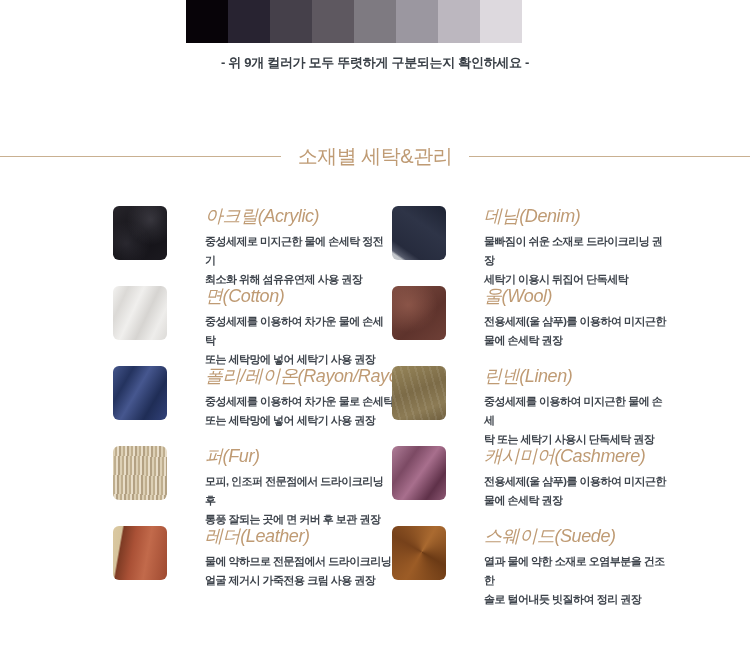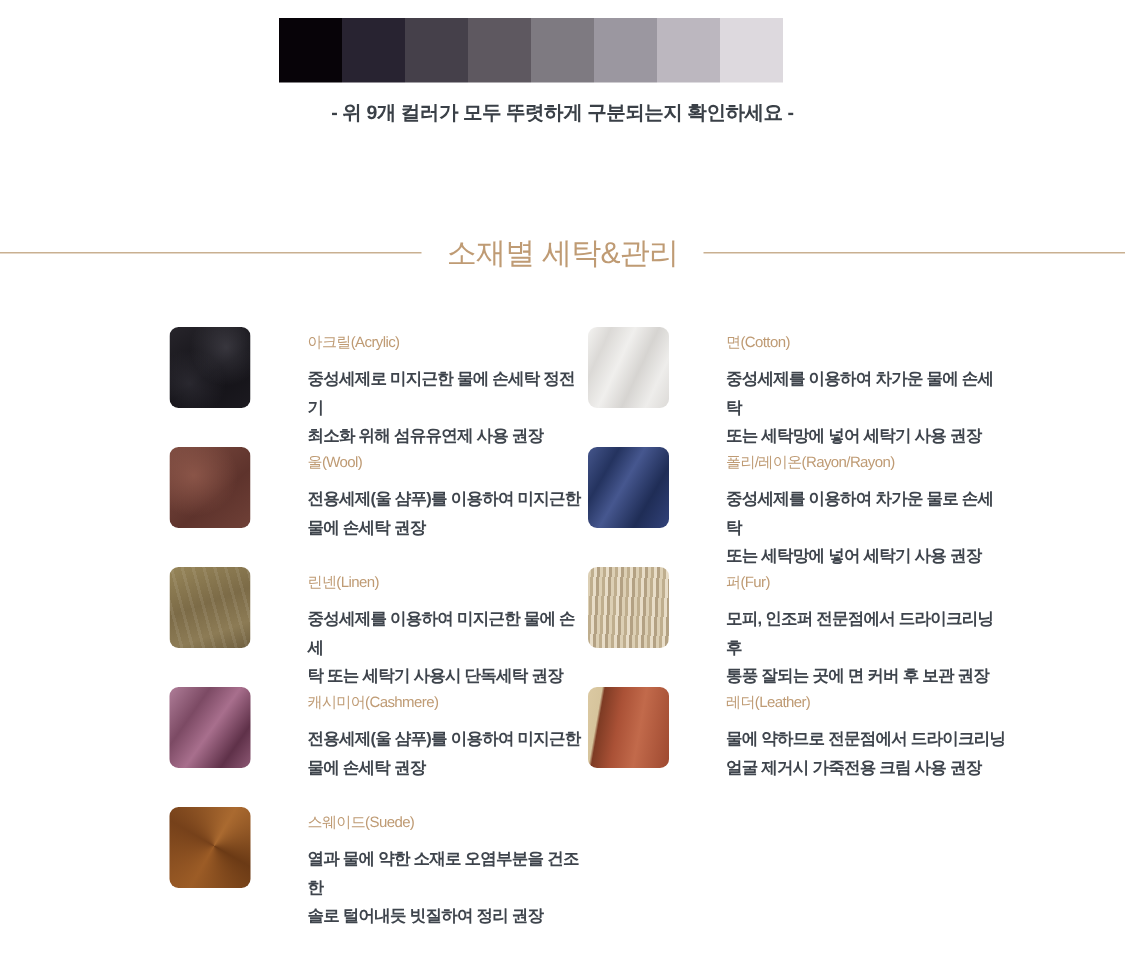--- a/index.html
+++ b/index.html
@@ -6,21 +6,21 @@
   html, body { background: #ffffff; }
   body {
     width: 750px;
     height: 650px;
     overflow: hidden;
     font-family: "Liberation Sans", "DejaVu Sans", sans-serif;
     color: var(--body-text, #3e444c);
   }
 
   
-  .calibration { padding-top: 12px; }
+  .calibration { padding-top: 0; }
   .calibration-bar {
     width: 378px;
     height: 43px;
     margin: 0 auto;
     display: flex;
   }
   .swatch { flex: 1 1 0; height: 100%; }
 
   .cap1, .cap2 {
     text-align: center;
@@ -66,27 +66,28 @@
     gap: 38px;
     height: 60px;
   }
   .fabric {
     flex: 0 0 auto;
     width: 54px;
     height: 54px;
     border-radius: 6px;
   }
   .care-title {
-    font-size: 10px;
+    font-size: 18px;
     font-weight: normal;
     letter-spacing: -0.4px;
     line-height: 17px;
     margin: 2px 0 7px;
     color: var(--accent, #bf9b74);
     white-space: nowrap;
+    font-style: italic;
   }
   .care-desc {
     font-size: 11px;
     font-weight: 600;
     letter-spacing: -0.5px;
     line-height: 19px;
     white-space: pre-line;
     color: var(--body-text, #3e444c);
   }
 
@@ -158,20 +159,28 @@
   <main class="care-grid">
       <article class="care-item">
     <div class="fabric sw-acrylic"></div>
     <div class="care-text">
       <h3 class="care-title">아크릴(Acrylic)</h3>
       <p class="care-desc">중성세제로 미지근한 물에 손세탁 정전기
 최소화 위해 섬유유연제 사용 권장</p>
     </div>
   </article>
       <article class="care-item">
+    <div class="fabric sw-denim"></div>
+    <div class="care-text">
+      <h3 class="care-title">데님(Denim)</h3>
+      <p class="care-desc">물빠짐이 쉬운 소재로 드라이크리닝 권장
+세탁기 이용시 뒤집어 단독세탁</p>
+    </div>
+  </article>
+      <article class="care-item">
     <div class="fabric sw-cotton"></div>
     <div class="care-text">
       <h3 class="care-title">면(Cotton)</h3>
       <p class="care-desc">중성세제를 이용하여 차가운 물에 손세탁
 또는 세탁망에 넣어 세탁기 사용 권장</p>
     </div>
   </article>
       <article class="care-item">
     <div class="fabric sw-wool"></div>
     <div class="care-text">

